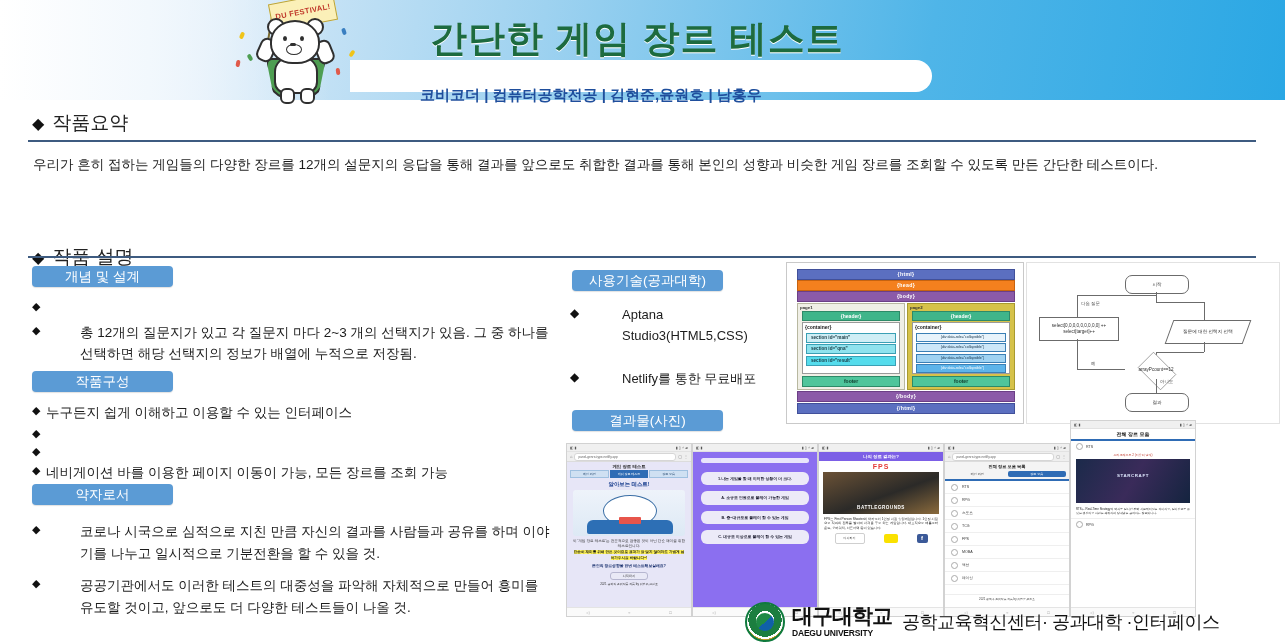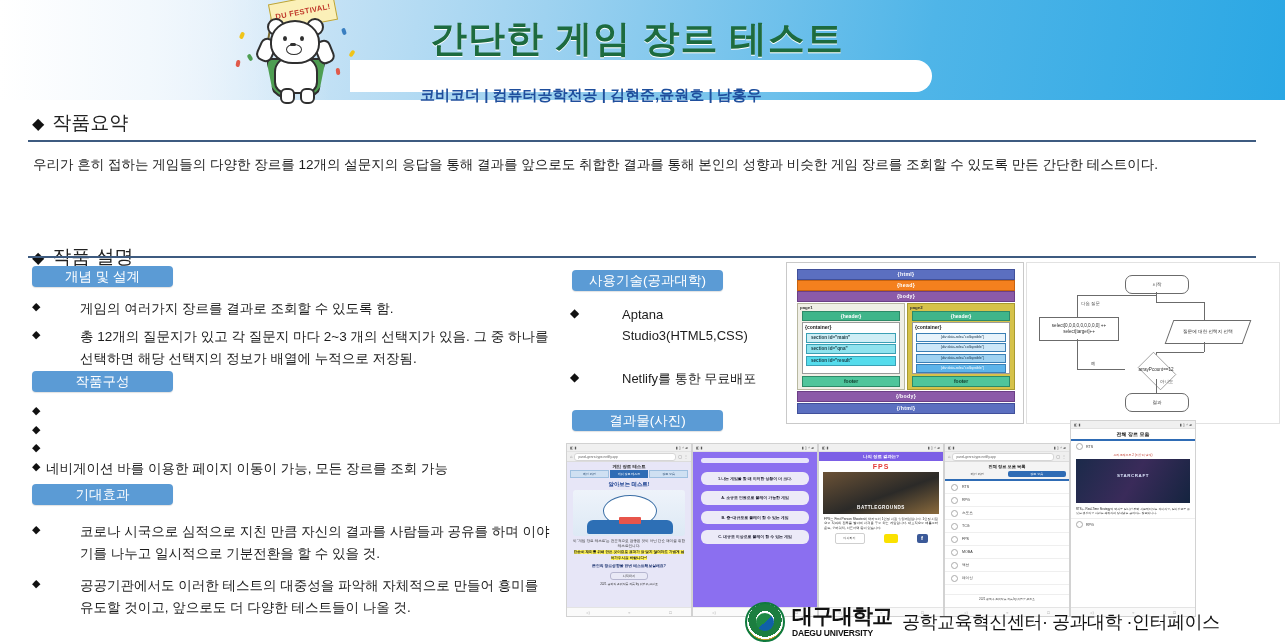--- a/index.html
+++ b/index.html
@@ -252,46 +252,46 @@
 
 <div class="sec-head" style="left:32px;top:244px;">
   <span class="dia">◆</span><span>작품 설명</span>
 </div>
 <div class="sec-rule" style="left:28px;top:256px;width:1228px;"></div>
 
 <div class="badge" style="left:32px;top:266px;width:141px;">개념 및 설계</div>
 <div class="blist wide" style="left:32px;top:298px;width:520px;">
   <div class="bitem">
     <span class="dia">◆</span>
-    <span class="txt">게임의 여러가지 장르를 결과로 조회할 수 있도록 함.</span>
   </div>
   <div class="bitem">
     <span class="dia">◆</span>
     <span class="txt">총 12개의 질문지가 있고 각 질문지 마다 2~3 개의 선택지가 있음. 그 중 하나를 선택하면 해당 선택지의 정보가 배열에 누적으로 저장됨.</span>
   </div>
 </div>
 
 <div class="badge" style="left:32px;top:371px;width:141px;">작품구성</div>
 <div class="blist tight" style="left:32px;top:402px;width:530px;">
   <div class="bitem" style="margin-bottom:1px;">
     <span class="dia">◆</span>
+    <span class="txt">누구든지 쉽게 이해하고 이용할 수 있는 인터페이스</span>
   </div>
   <div class="bitem" style="margin-bottom:1px;">
     <span class="dia">◆</span>
   </div>
   <div class="bitem" style="margin-bottom:1px;">
     <span class="dia">◆</span>
   </div>
   <div class="bitem" style="margin-bottom:1px;">
     <span class="dia">◆</span>
     <span class="txt">네비게이션 바를 이용한 페이지 이동이 가능, 모든 장르를 조회 가능</span>
   </div>
 </div>
 
-<div class="badge" style="left:32px;top:484px;width:141px;">기대효과</div>
+<div class="badge" style="left:32px;top:484px;width:141px;">약자로서</div>
 <div class="blist wide" style="left:32px;top:521px;width:520px;">
   <div class="bitem" style="margin-bottom:10px;">
     <span class="dia">◆</span>
     <span class="txt">코로나 시국으로 심적으로 지친 만큼 자신의 결과를 사람들과 공유를 하며 이야기를 나누고 일시적으로 기분전환을 할 수 있을 것.</span>
   </div>
   <div class="bitem">
     <span class="dia">◆</span>
     <span class="txt">공공기관에서도 이러한 테스트의 대중성을 파악해 자체적으로 만들어 흥미를 유도할 것이고, 앞으로도 더 다양한 테스트들이 나올 것.</span>
   </div>
 </div>

